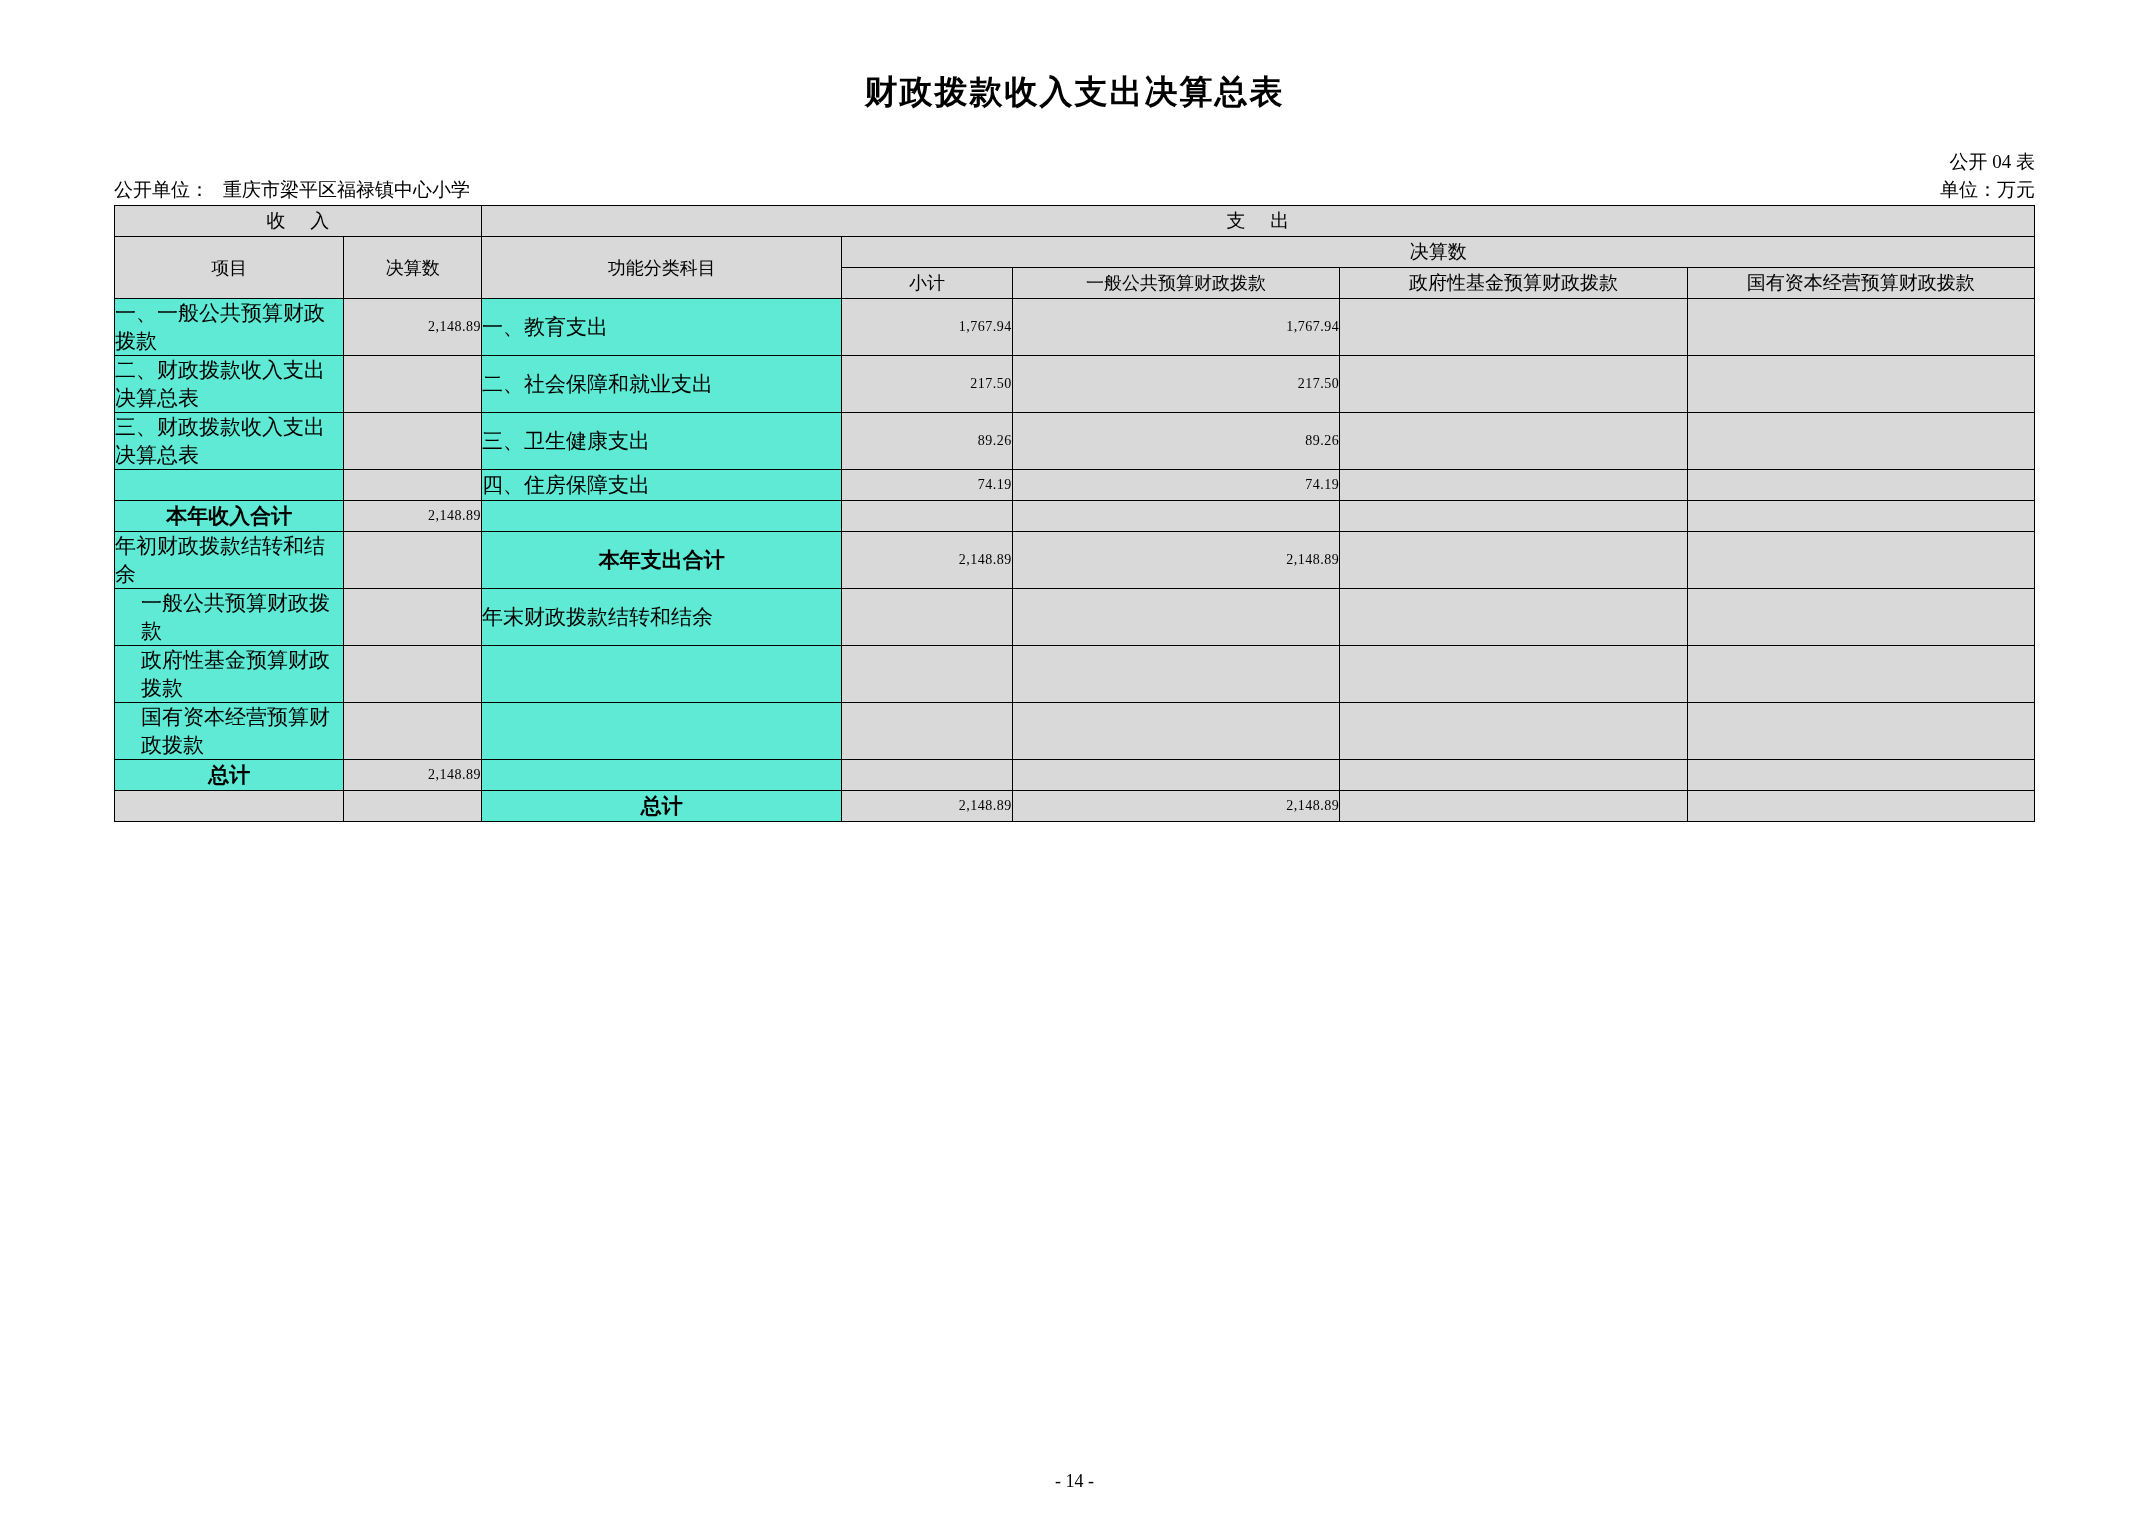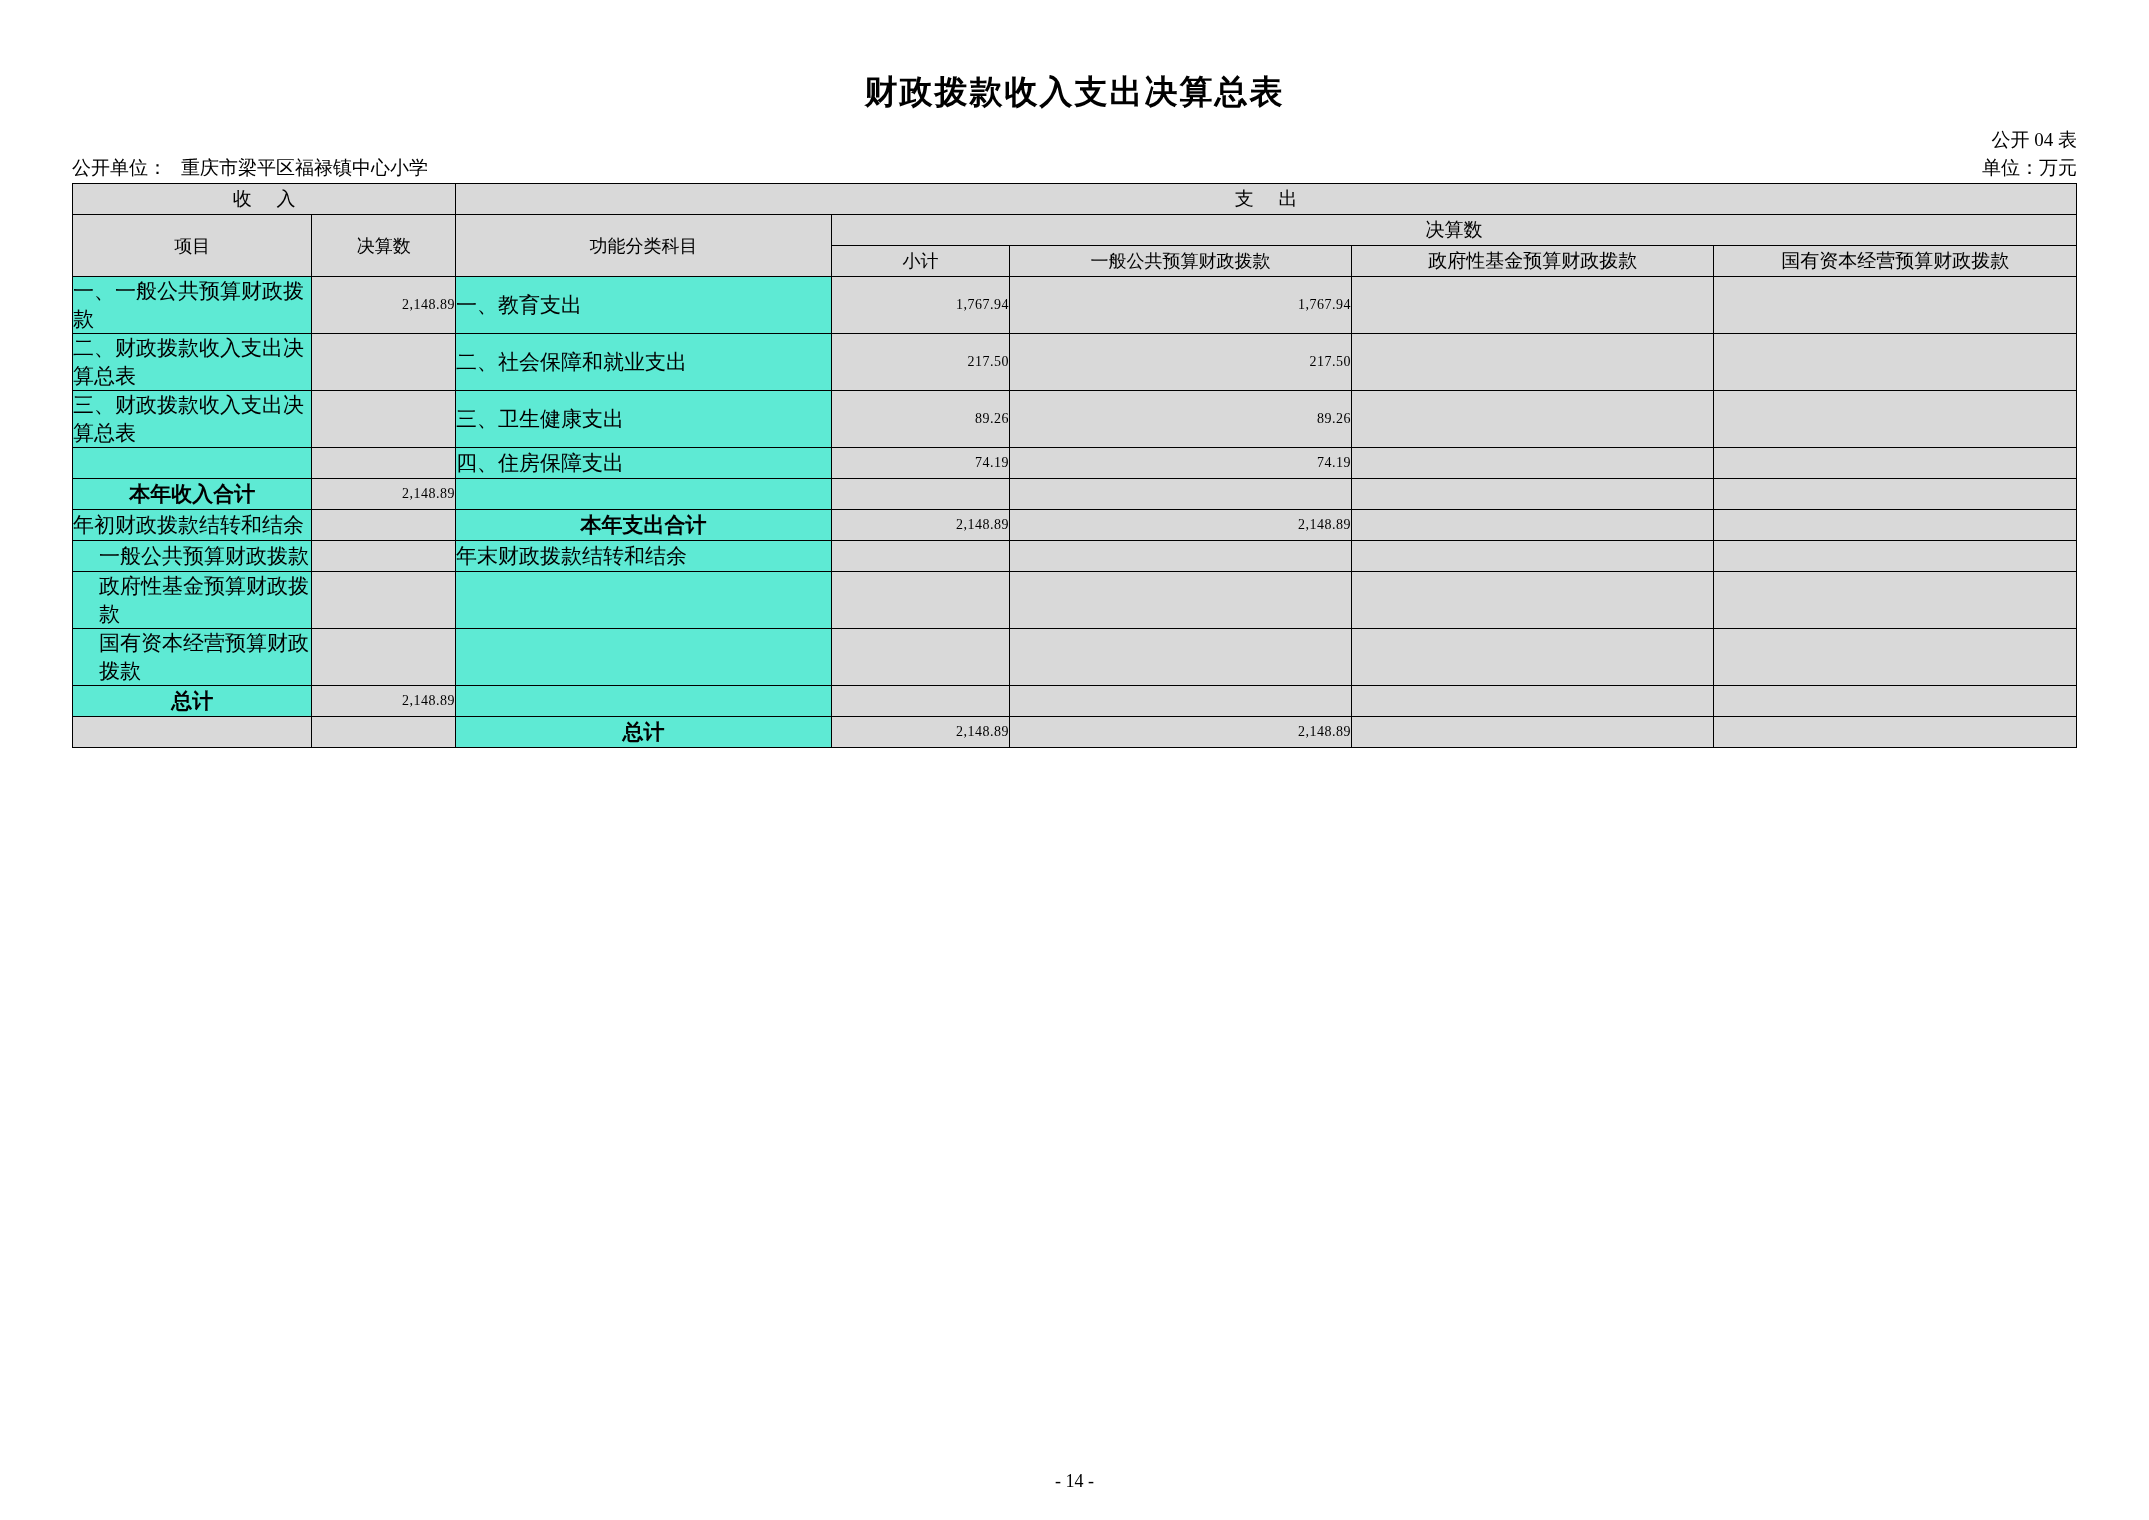--- a/index.html
+++ b/index.html
@@ -13,21 +13,21 @@
     font-family: "Liberation Serif", "DejaVu Serif", serif;
     color: #000;
     position: relative;
     overflow: hidden;
   }
   .page {
     position: relative;
     width: 2149px;
     height: 1520px;
     box-sizing: border-box;
-    padding: 0 72px;
+    padding: 0 114px;
   }
   .doc-title {
     text-align: center;
     font-family: "DejaVu Sans", "Liberation Sans", sans-serif;
     font-weight: bold;
     font-size: 33px;
     letter-spacing: 2px;
     padding-top: 70px;
     margin: 0;
   }
@@ -114,21 +114,21 @@
     font-size: 18px;
   }
 </style>
 </head>
 <body>
 
 <div class="page">
 
   <h1 class="doc-title">财政拨款收入支出决算总表</h1>
 
-  <div class="meta-row" style="margin-top:12px;">
+  <div class="meta-row" style="margin-top:34px;">
     <div class="meta-right">公开 04 表</div>
   </div>
   <div class="meta-row">
     <div class="meta-left"><span>公开单位：</span><span style="padding-left:14px;">重庆市梁平区福禄镇中心小学</span></div>
     <div class="meta-right">单位：万元</div>
   </div>
 
   <table class="fin">
     <colgroup>
       <col style="width:175px">

